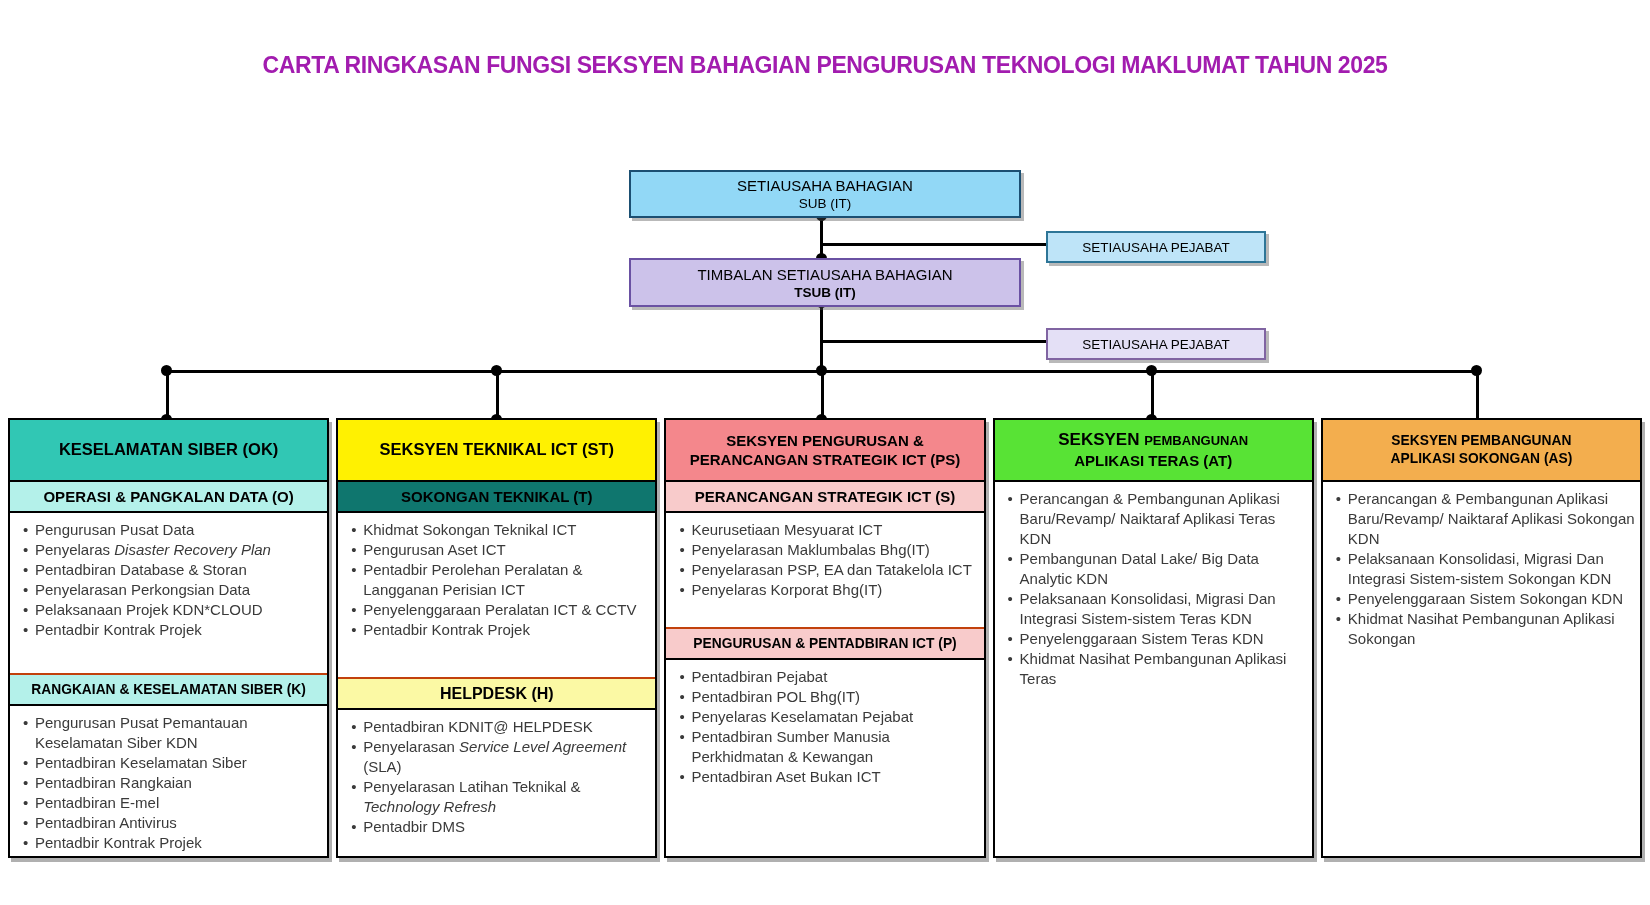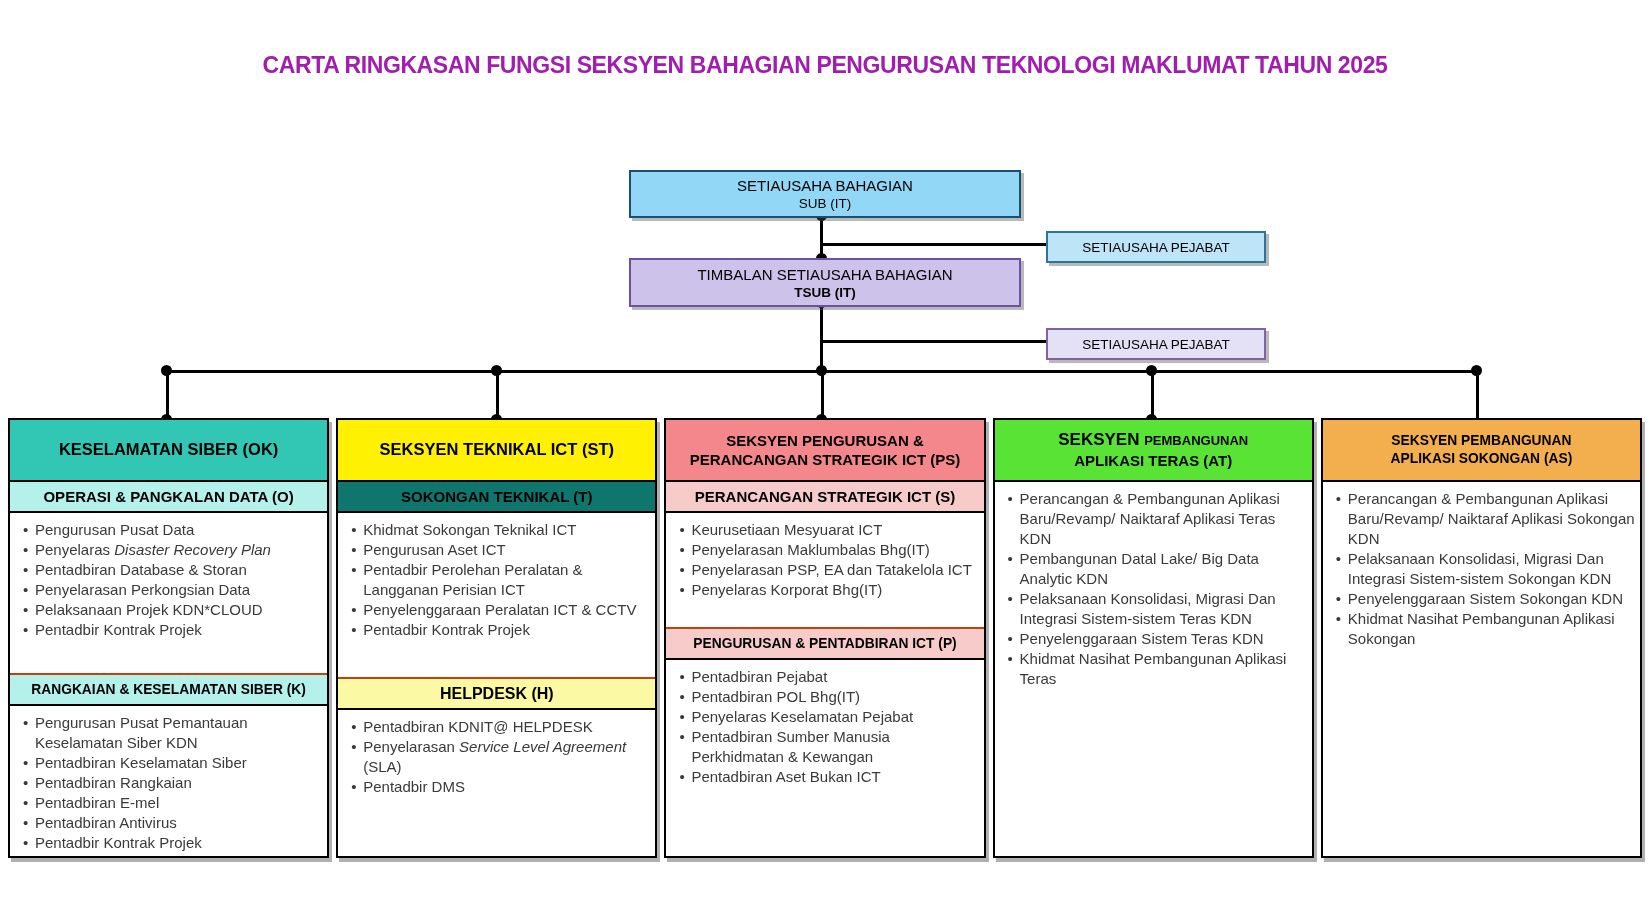--- a/index.html
+++ b/index.html
@@ -117,20 +117,21 @@
           <div class="item"><span>Khidmat Sokongan Teknikal ICT</span></div>
           <div class="item"><span>Pengurusan Aset ICT</span></div>
           <div class="item"><span>Pentadbir Perolehan Peralatan &amp; Langganan Perisian ICT</span></div>
           <div class="item"><span>Penyelenggaraan Peralatan ICT &amp; CCTV</span></div>
           <div class="item"><span>Pentadbir Kontrak Projek</span></div>
         </div>
         <div class="sec-sub sz-lg" style="background: rgb(251, 249, 164);">HELPDESK (H)</div>
         <div class="sec-list grow">
           <div class="item"><span>Pentadbiran KDNIT@ HELPDESK</span></div>
           <div class="item"><span>Penyelarasan </span><em>Service Level Agreement</em><span> (SLA)</span></div>
+          <div class="item"><span>Penyelarasan Latihan Teknikal &amp; </span><em>Technology Refresh</em></div>
           <div class="item"><span>Pentadbir DMS</span></div>
         </div>
       </div>
       <div class="sec">
         <div class="sec-header hs-md" style="background: rgb(244, 135, 140);">
           <div><span>SEKSYEN PENGURUSAN &amp;</span></div>
           <div><span>PERANCANGAN STRATEGIK ICT (PS)</span></div>
         </div>
         <div class="sec-sub" style="background: rgb(248, 203, 203);">PERANCANGAN STRATEGIK ICT (S)</div>
         <div class="sec-list" style="height: 114px;">

